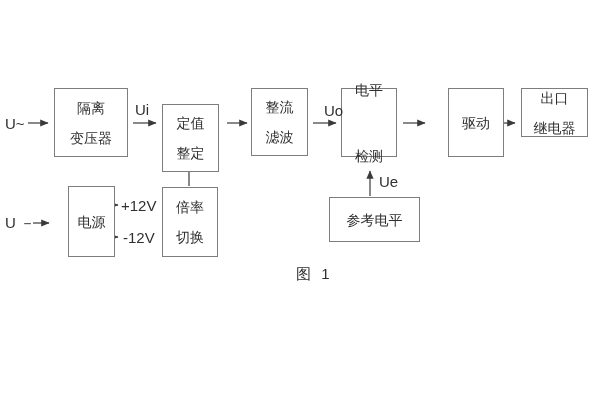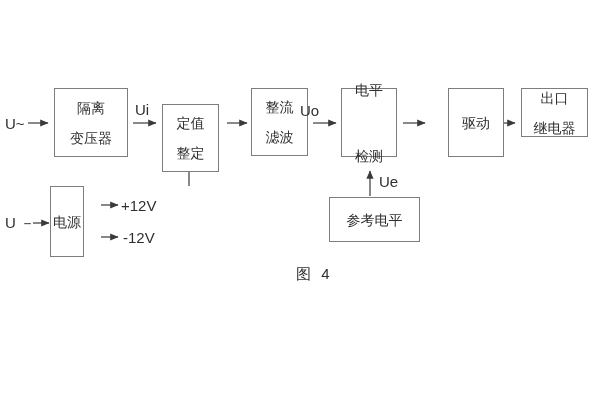--- a/index.html
+++ b/index.html
@@ -14,28 +14,28 @@
   }
   .box .l{display:block;white-space:nowrap;}
   .box.two .l + .l{margin-top:16px;}
 
   .b-iso  {left:54px; top:88px; width:74px; height:69px;}
   .b-set  {left:162px;top:104px; width:57px; height:68px;}
   .b-rect {left:251px;top:88px; width:57px; height:68px;}
   .b-level{left:341px;top:88px; width:56px; height:69px;gap:36px;}
   .b-drive{left:431px;top:88px; width:56px; height:69px;margin-left:17px;}
   .b-out  {left:521px;top:88px; width:67px; height:49px;}
-  .b-pow  {left:50px; top:186px;width:34px; height:71px;}
+  .b-pow  {left:68px; top:186px;width:47px; height:71px;}
   .b-ratio{left:162px;top:187px;width:56px; height:70px;}
   .b-ref  {left:329px;top:197px;width:91px; height:45px;text-align:right;}
 
   .lbl{position:absolute;font-size:15px;line-height:1;white-space:nowrap;}
   .lbl-ac {left:5px;  top:116px;}
   .lbl-ui {left:135px;top:102px;}
-  .lbl-uo {left:300px;top:103px;}
+  .lbl-uo {left:324px;top:103px;}
   .lbl-ue {left:379px;top:174px;}
   .lbl-p12{left:121px;top:198px;}
   .lbl-m12{left:123px;top:230px;}
   .lbl-dc {left:5px;  top:215px;}
   .caption{position:absolute;left:296px;top:265px;font-size:15px;letter-spacing:3px;white-space:nowrap;}
 
   .arrows{position:absolute;left:0;top:0;pointer-events:none;}
 </style>
 </head>
 <body>
@@ -89,28 +89,32 @@
 
   <div class="box two b-out">
     <span class="l">出口</span>
     <span class="l">继电器</span>
   </div>
 
   <div class="box b-pow">
     <span class="l">电源</span>
   </div>
 
+  <div class="box two b-ratio">
+    <span class="l">倍率</span>
+    <span class="l">切换</span>
+  </div>
 
   <div class="box b-ref">
     <span class="l">参考电平</span>
   </div>
 
   <span class="lbl lbl-ac">U~</span>
   <span class="lbl lbl-ui">Ui</span>
   <span class="lbl lbl-uo">Uo</span>
   <span class="lbl lbl-ue">Ue</span>
   <span class="lbl lbl-p12">+12V</span>
   <span class="lbl lbl-m12">-12V</span>
   <span class="lbl lbl-dc">U －</span>
 
-  <span class="caption">图 4</span>
+  <span class="caption">图 1</span>
 
 </div>
 
 </body></html>

